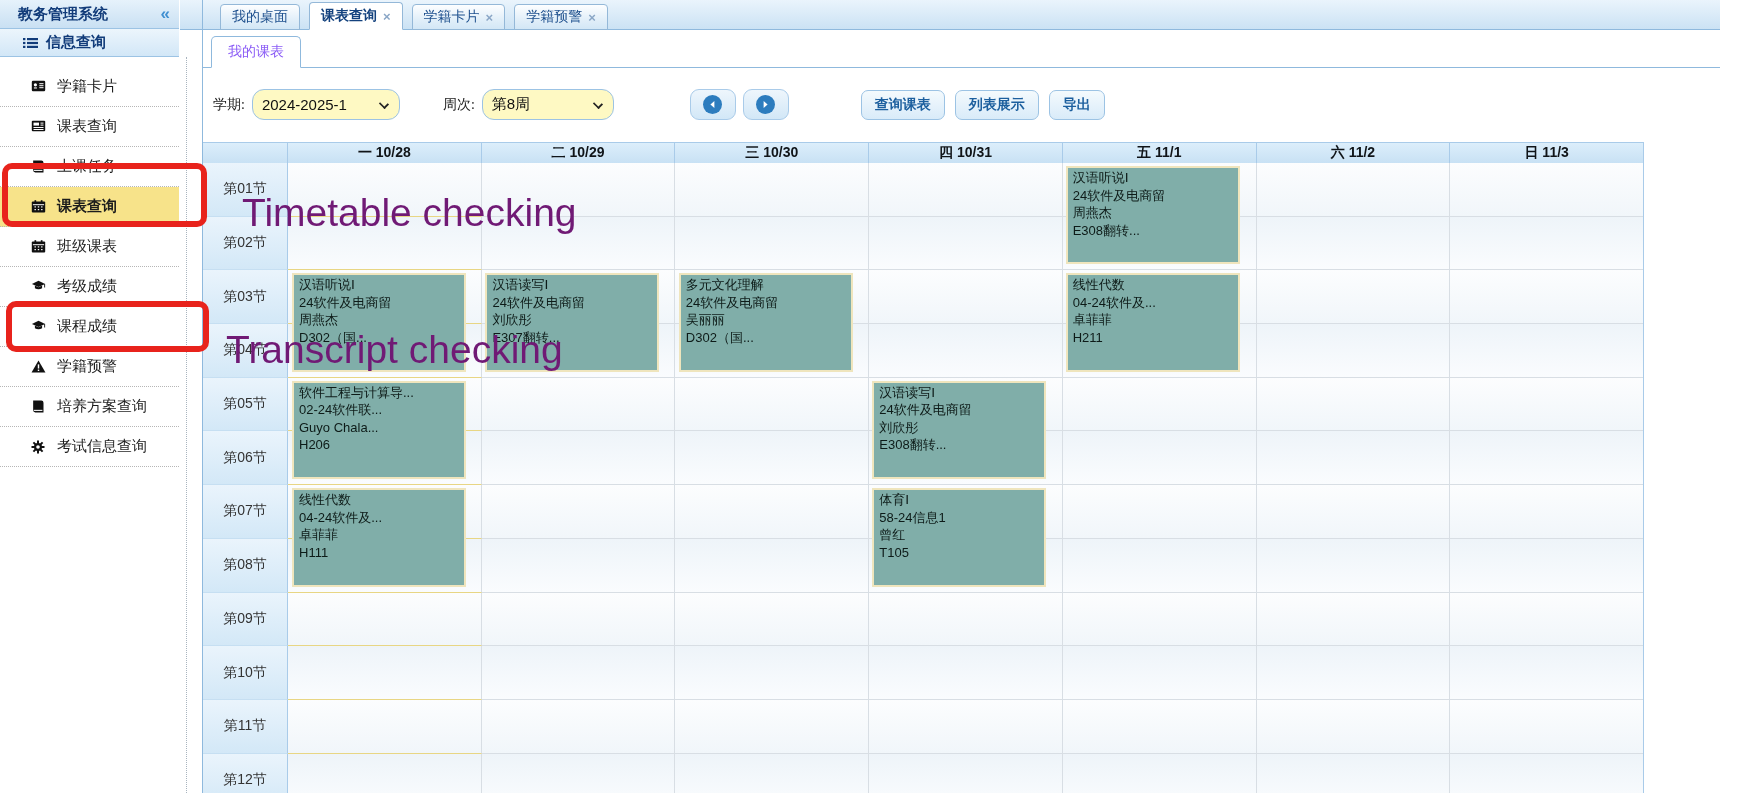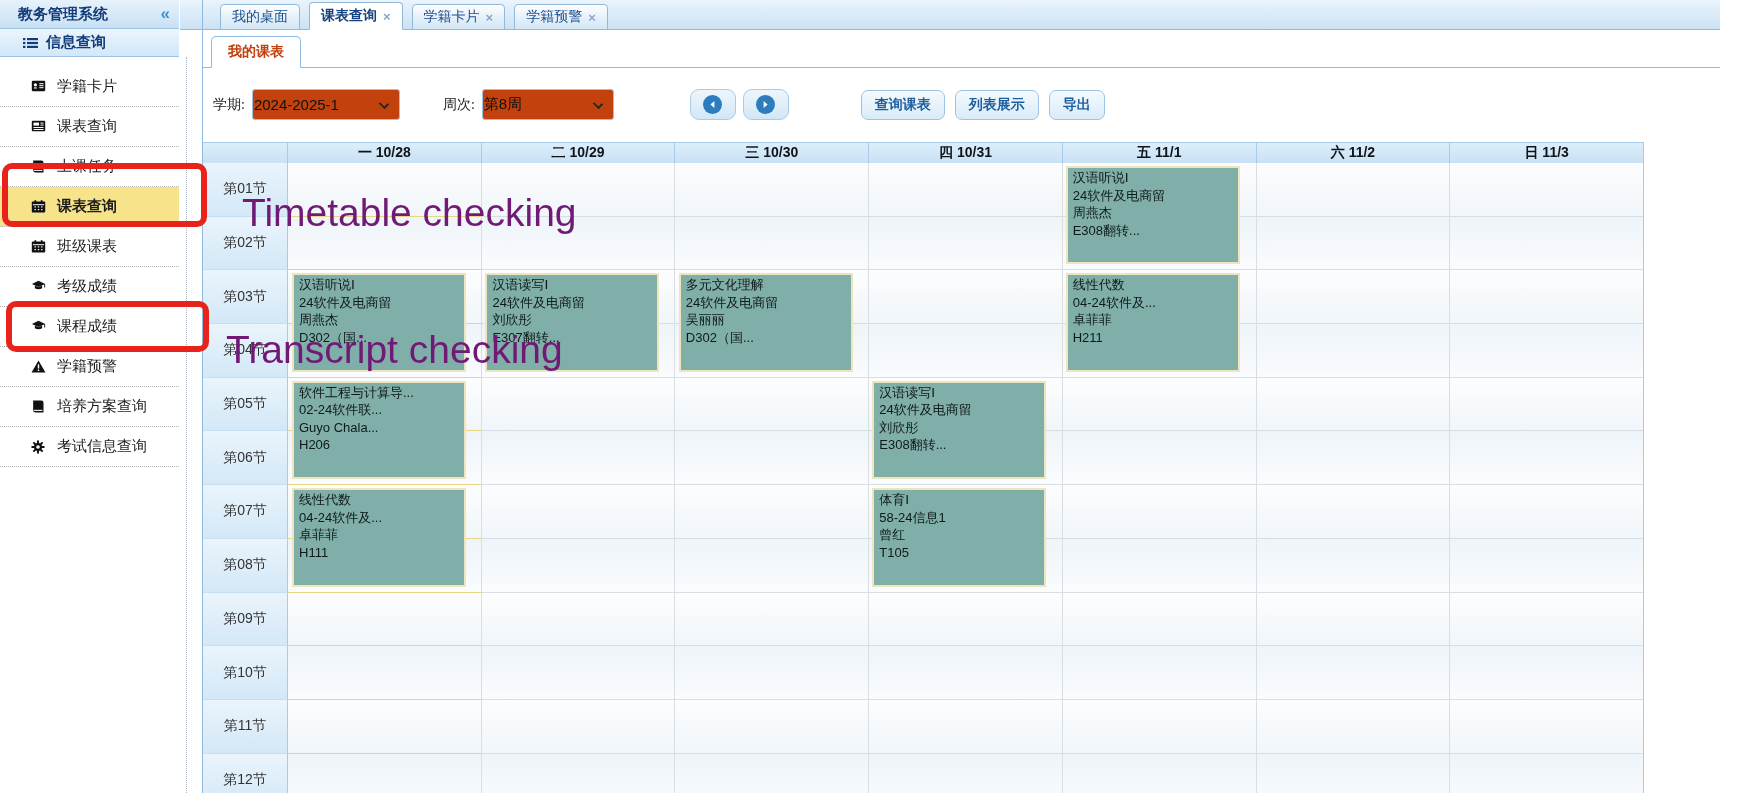--- a/index.html
+++ b/index.html
@@ -35,26 +35,26 @@
     background:linear-gradient(#fdfeff,#e2eff9 60%,#d3e7f6);
     font-size:14px;color:#1d4f8d;white-space:nowrap;}
   .tab.active{height:28px;background:#fff;font-weight:bold;color:#14427e;border-bottom:1px solid #fff;}
   .tabx{margin-left:6px;color:#8aa6c6;font-size:13px;font-weight:bold;cursor:pointer;}
 
   
   .content{position:absolute;left:203px;top:30px;right:0;bottom:0;background:#fff;overflow:hidden;}
   .subtabbar{height:38px;border-bottom:1px solid #8fb9dd;display:flex;align-items:flex-end;padding-left:8px;}
   .subtab{height:32px;margin-bottom:-1px;display:flex;align-items:center;padding:0 16px;
     border:1px solid #8fb9dd;border-bottom:1px solid #fff;border-radius:5px 5px 0 0;
-    background:#fff;font-size:14px;font-weight:bold;color:#c2410c;cursor:pointer;}
+    background:#fff;font-size:14px;font-weight:normal;color:#8b5cf6;cursor:pointer;}
   .toolbar{height:73px;display:flex;align-items:center;font-size:14px;color:#222;}
   .tb-label{margin-left:10px;font-family:Liberation Serif, serif;}
   .tb-label.second{margin-left:43px;}
   .selectbox{position:relative;margin-left:7px;width:148px;height:31px;border:1px solid #9cc3e4;
-    border-radius:3px;background:#c2410c;display:flex;align-items:center;padding-left:1px;
+    border-radius:12px;background:#fef9c3;display:flex;align-items:center;padding-left:9px;
     font-size:15px;color:#111;cursor:pointer;}
   .selectbox.week{width:132px;}
   .chev{position:absolute;right:11px;top:10px;width:8px;height:8px;
     border-right:2px solid #222;border-bottom:2px solid #222;transform:rotate(45deg) scale(1,.8);}
   .navbtn{margin-left:7px;width:46px;height:31px;border:1px solid #a9cbe9;border-radius:9px;
     background:linear-gradient(#eef6fc,#d2e7f7);display:flex;align-items:center;justify-content:center;cursor:pointer;}
   .navbtn.first{margin-left:76px;}
   .navcirc{width:19px;height:19px;border-radius:50%;background:#2c7cbe;display:flex;
     align-items:center;justify-content:center;}
   .actbtn{margin-left:10px;height:30px;padding:0 13px;border:1px solid #9cc3e4;border-radius:7px;

